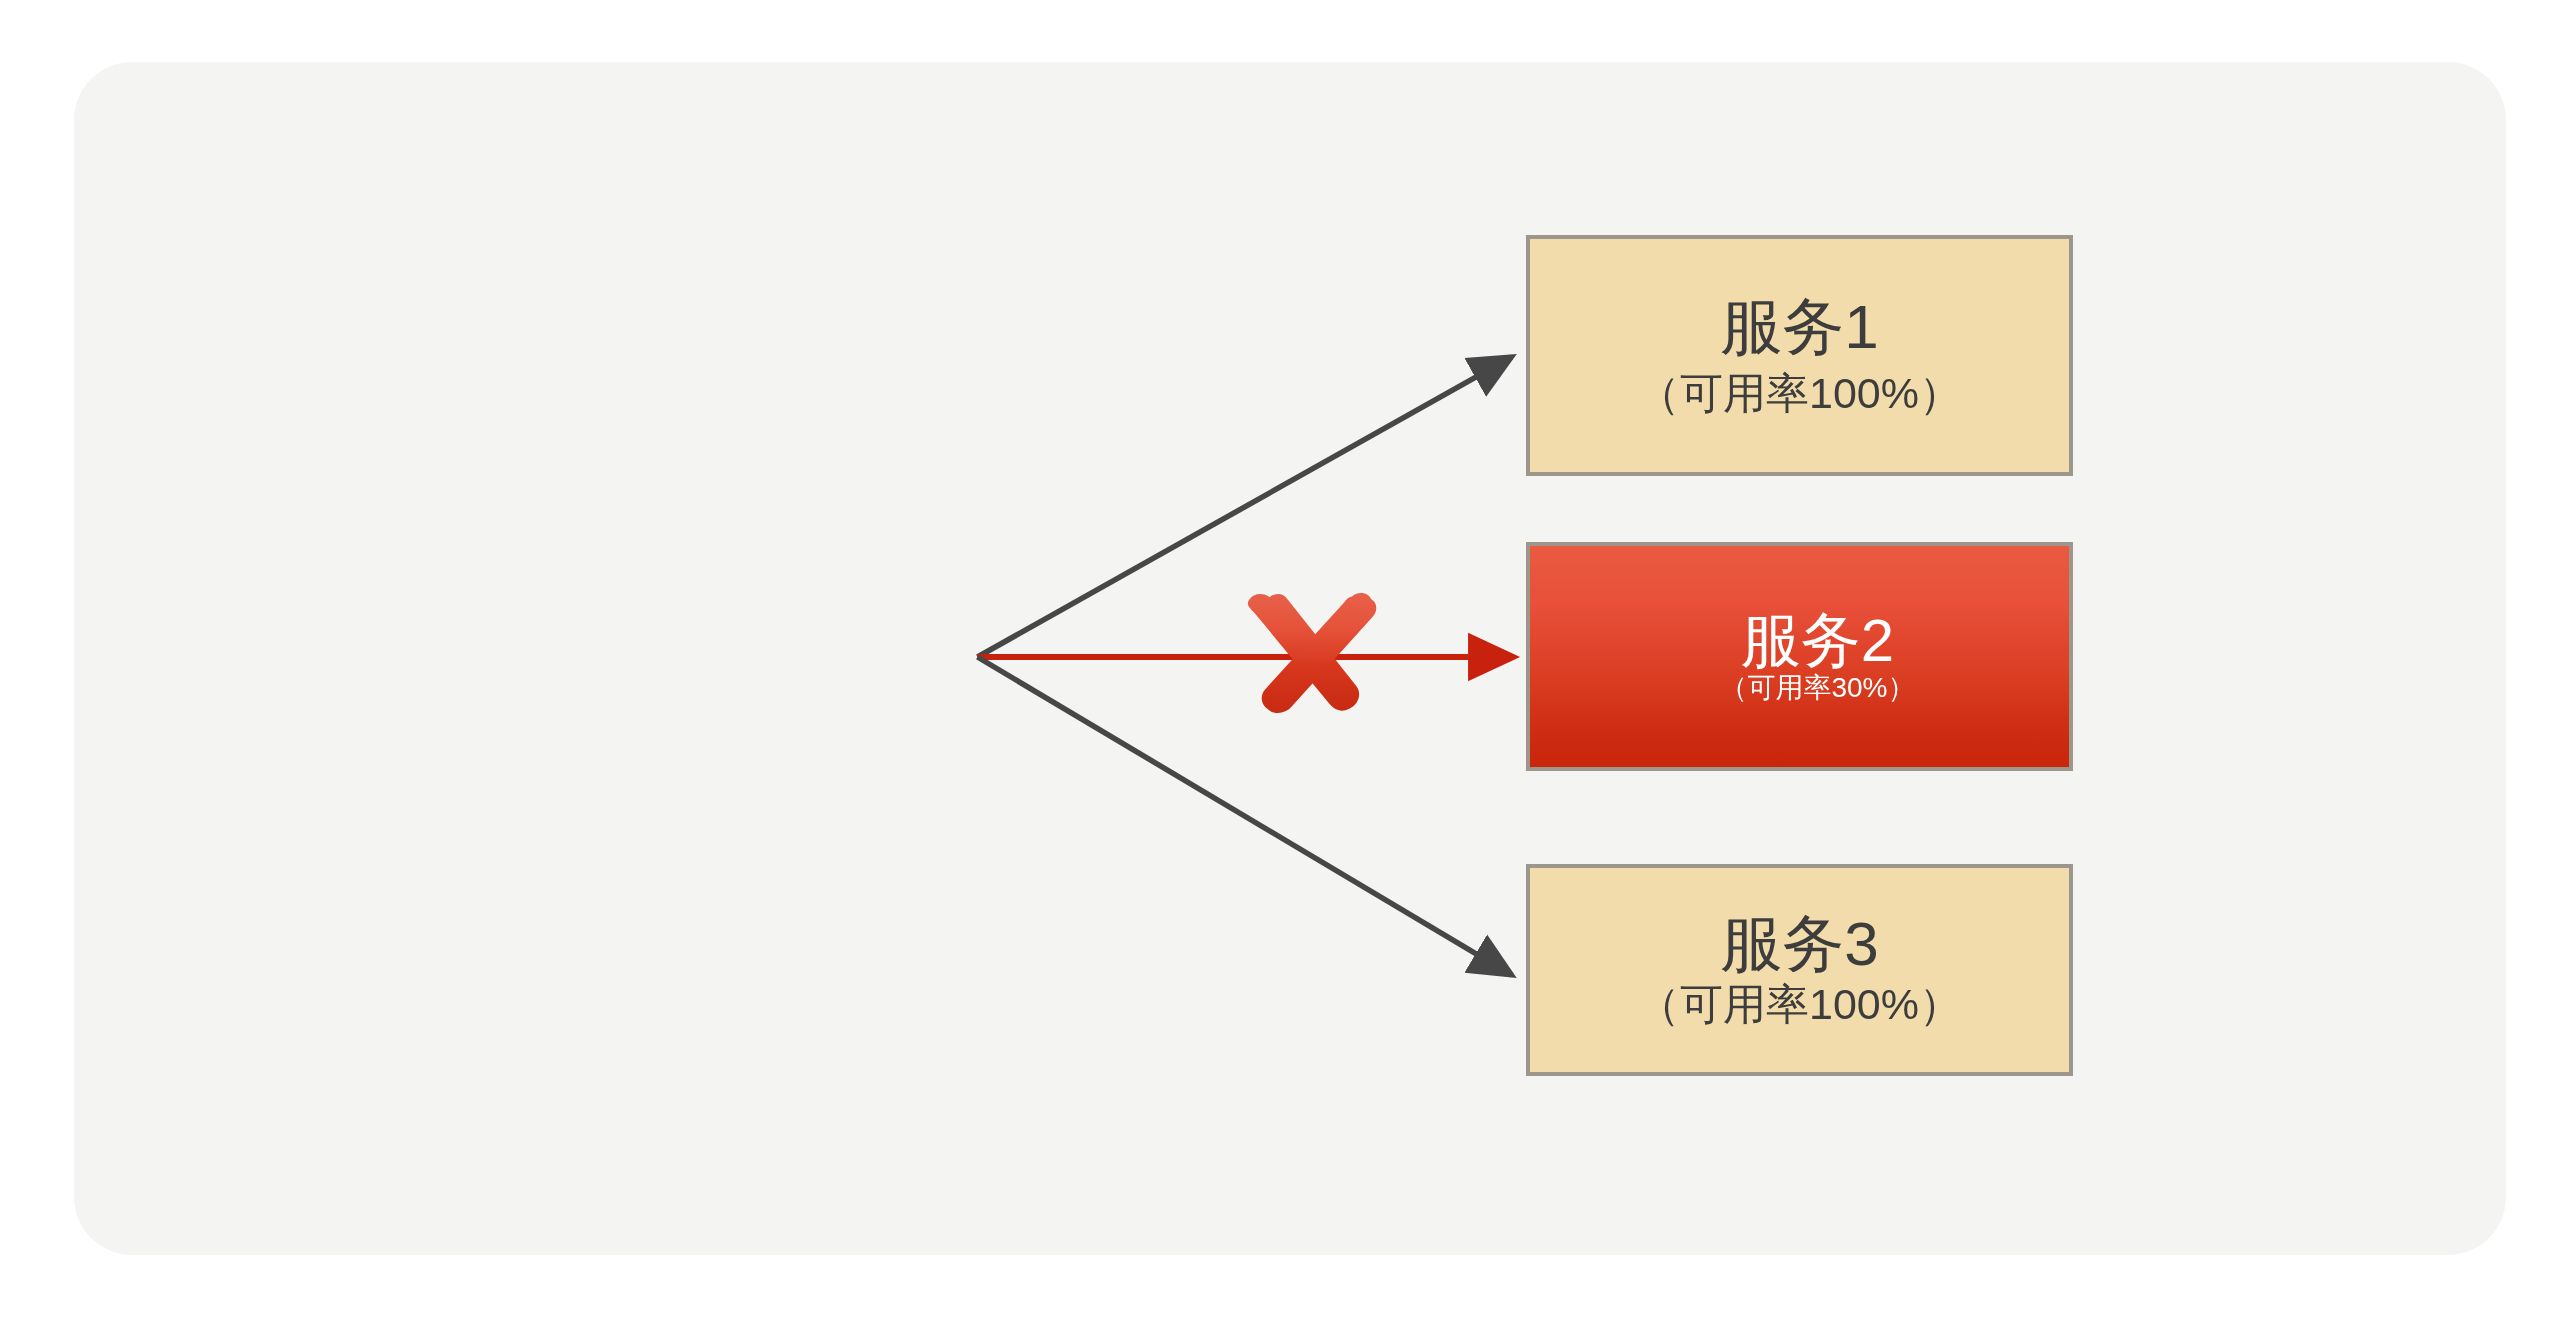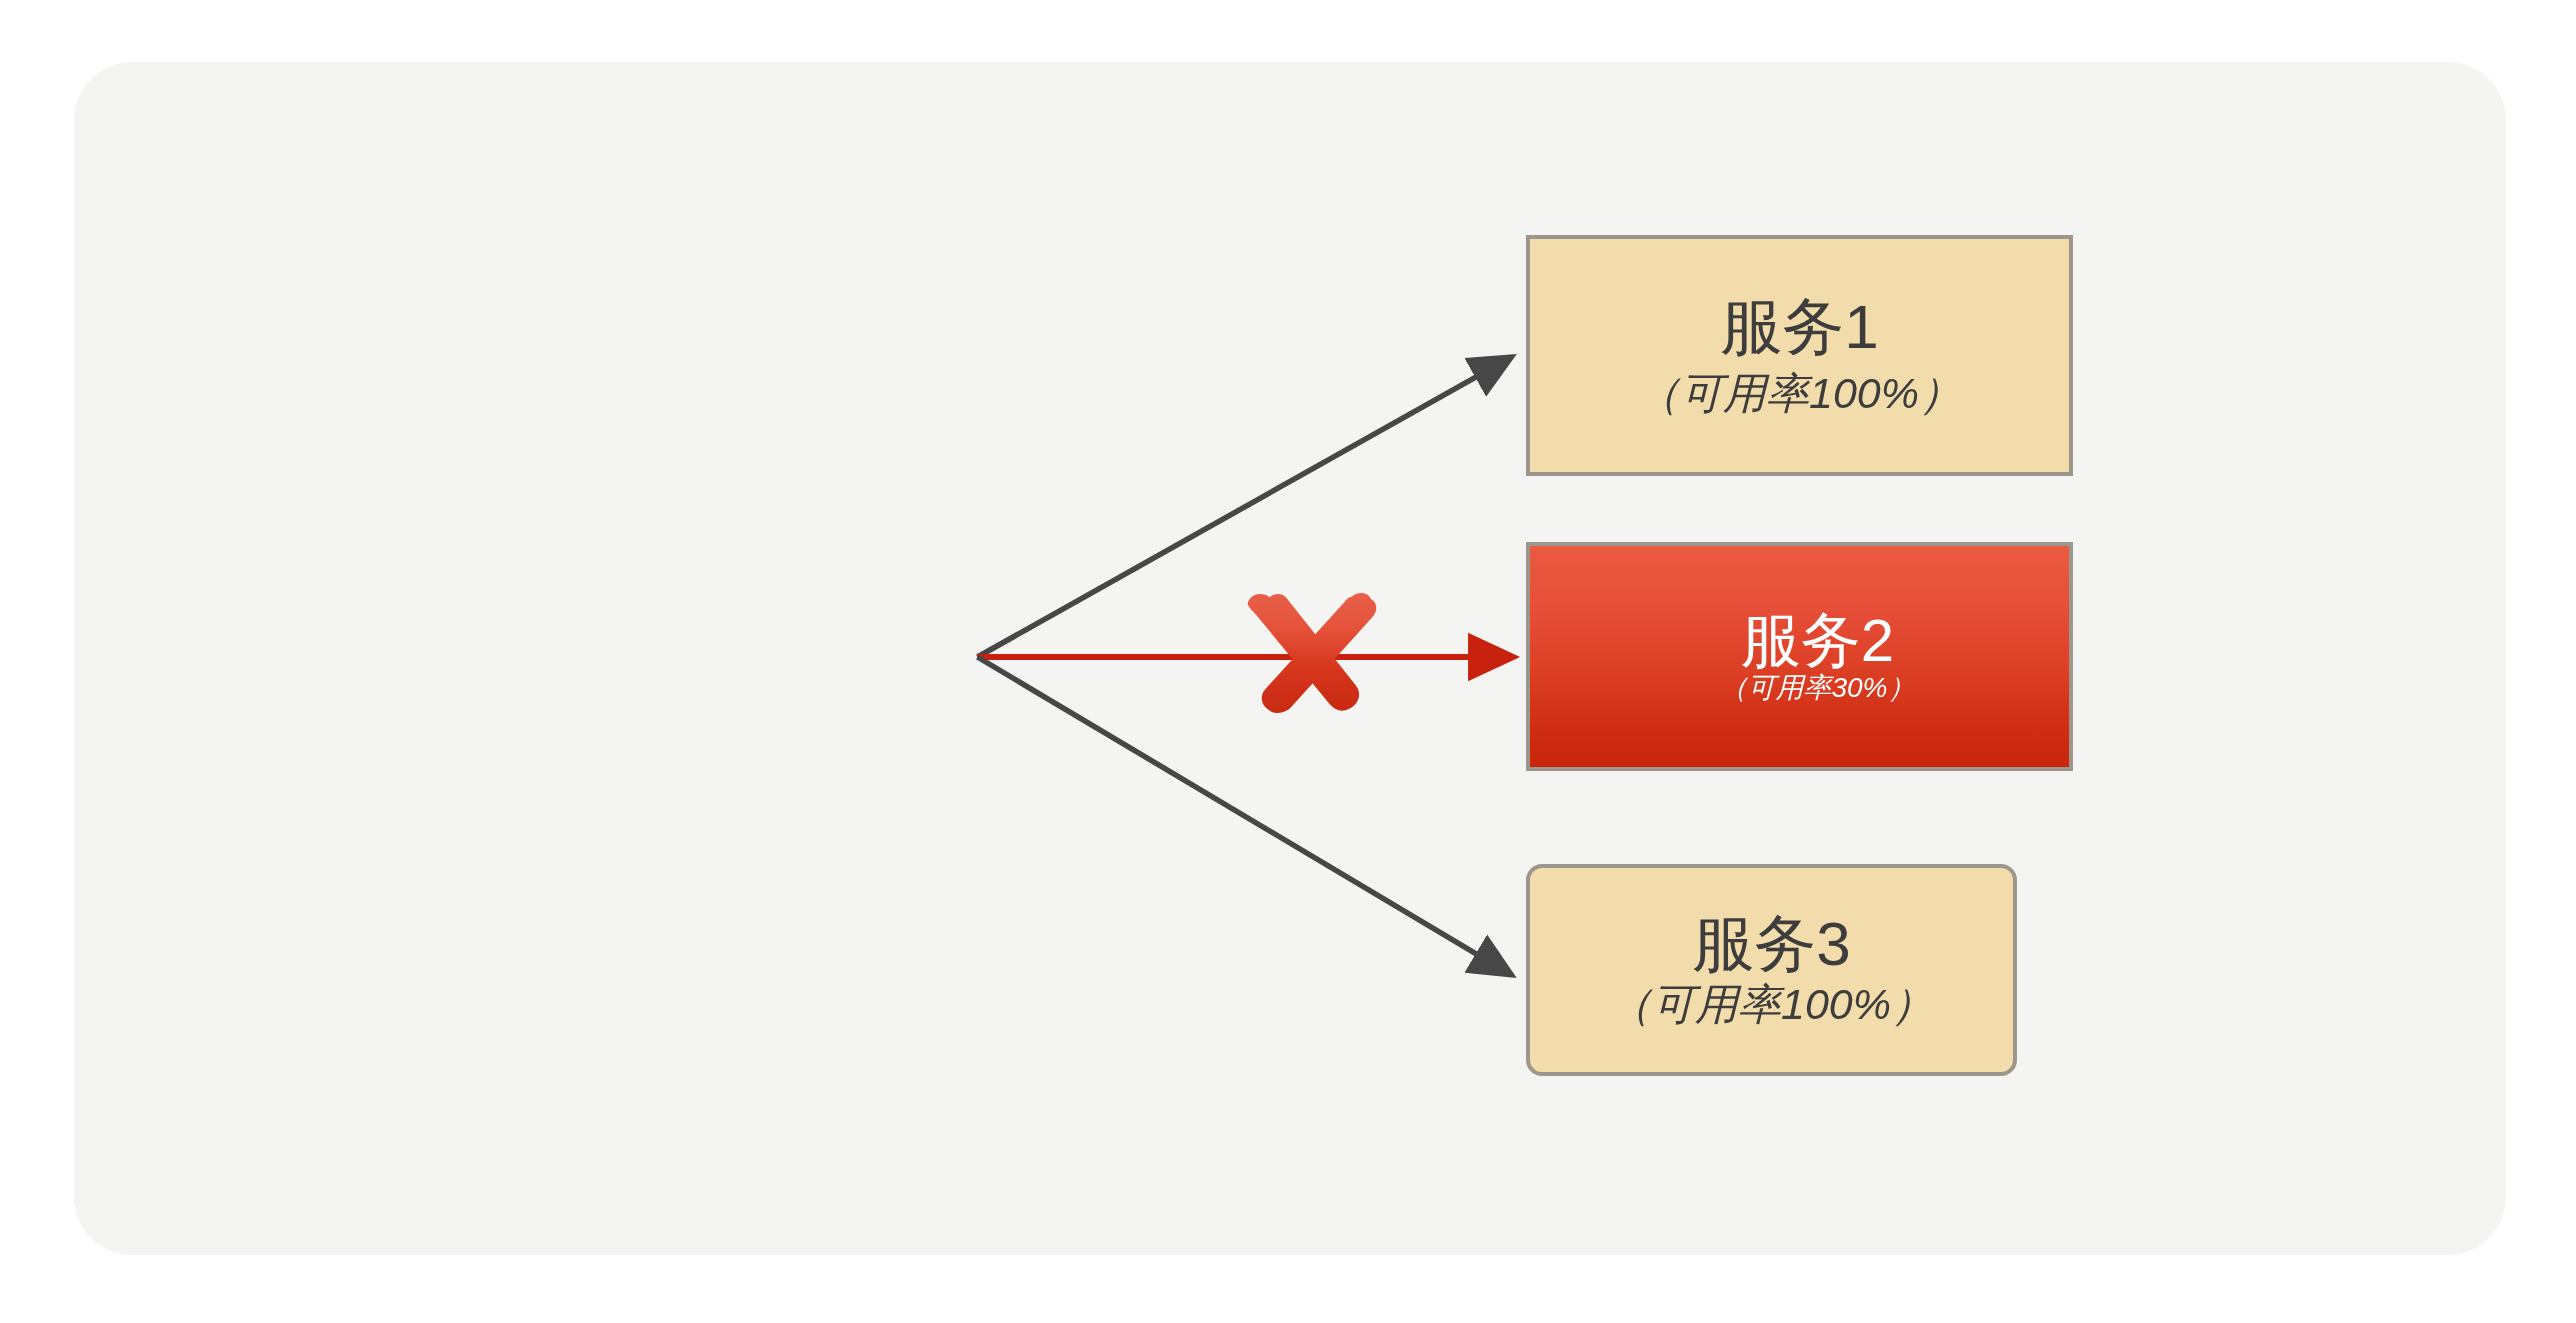--- a/index.html
+++ b/index.html
@@ -60,21 +60,20 @@
     line-height: 1.06;
     font-weight: 400;
     letter-spacing: 0px;
     text-align: center;
   }
   .node-sub {
     font-size: 43px;
     line-height: 1.1;
     font-weight: 400;
     margin-top: 10px;
-    font-style: italic;
   }
   
   #node-caller {
     left: 429px;
     top: 539px;
     width: 547px;
     height: 237px;
   }
   #node-caller .node-title {
     font-size: 64px;
@@ -90,23 +89,22 @@
     top: 542px;
     width: 547px;
     height: 229px;
     padding-left: 36px;
   }
   #node-service-2 .node-title { font-size: 60px; }
   #node-service-2 .node-sub { font-size: 28px; margin-top: 0; }
   #node-service-3 {
     left: 1526px;
     top: 864px;
-    width: 491px;
+    width: 547px;
     height: 212px;
-    border-radius: 16px;
   }
   #node-service-3 .node-sub { margin-top: 4px; }
 </style>
 </head>
 <body>
 
 <div id="canvas">
 
   <div id="panel"></div>
 

